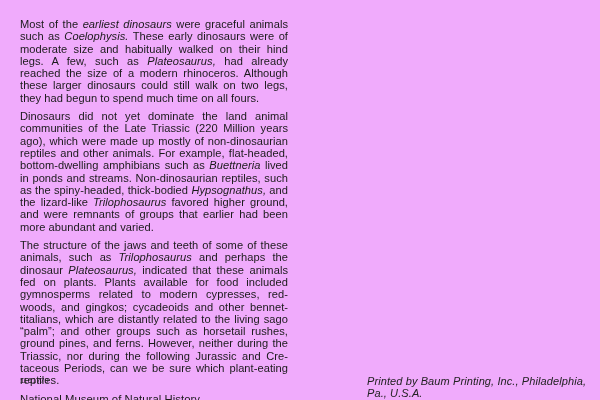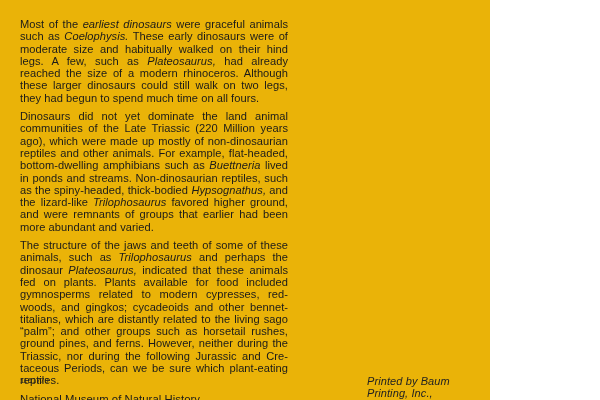--- a/index.html
+++ b/index.html
@@ -11,22 +11,22 @@
       width: 600px;
       height: 400px;
       position: relative;
       overflow: hidden;
       font-family: "Liberation Sans", sans-serif;
       color: #1a1a1a;
     }
     .card {
       position: absolute;
       left: 0; top: 0;
-      width: 490px; height: 400px;
-      background: #eab308;
+      width: 600px; height: 400px;
+      background: #f0abfc;
     }
     .text-column {
       position: absolute;
       left: 20px;
       top: 18px;
       width: 268px;
       font-size: 11.1px;
       line-height: 12.3px;
       letter-spacing: 0.05px;
     }

